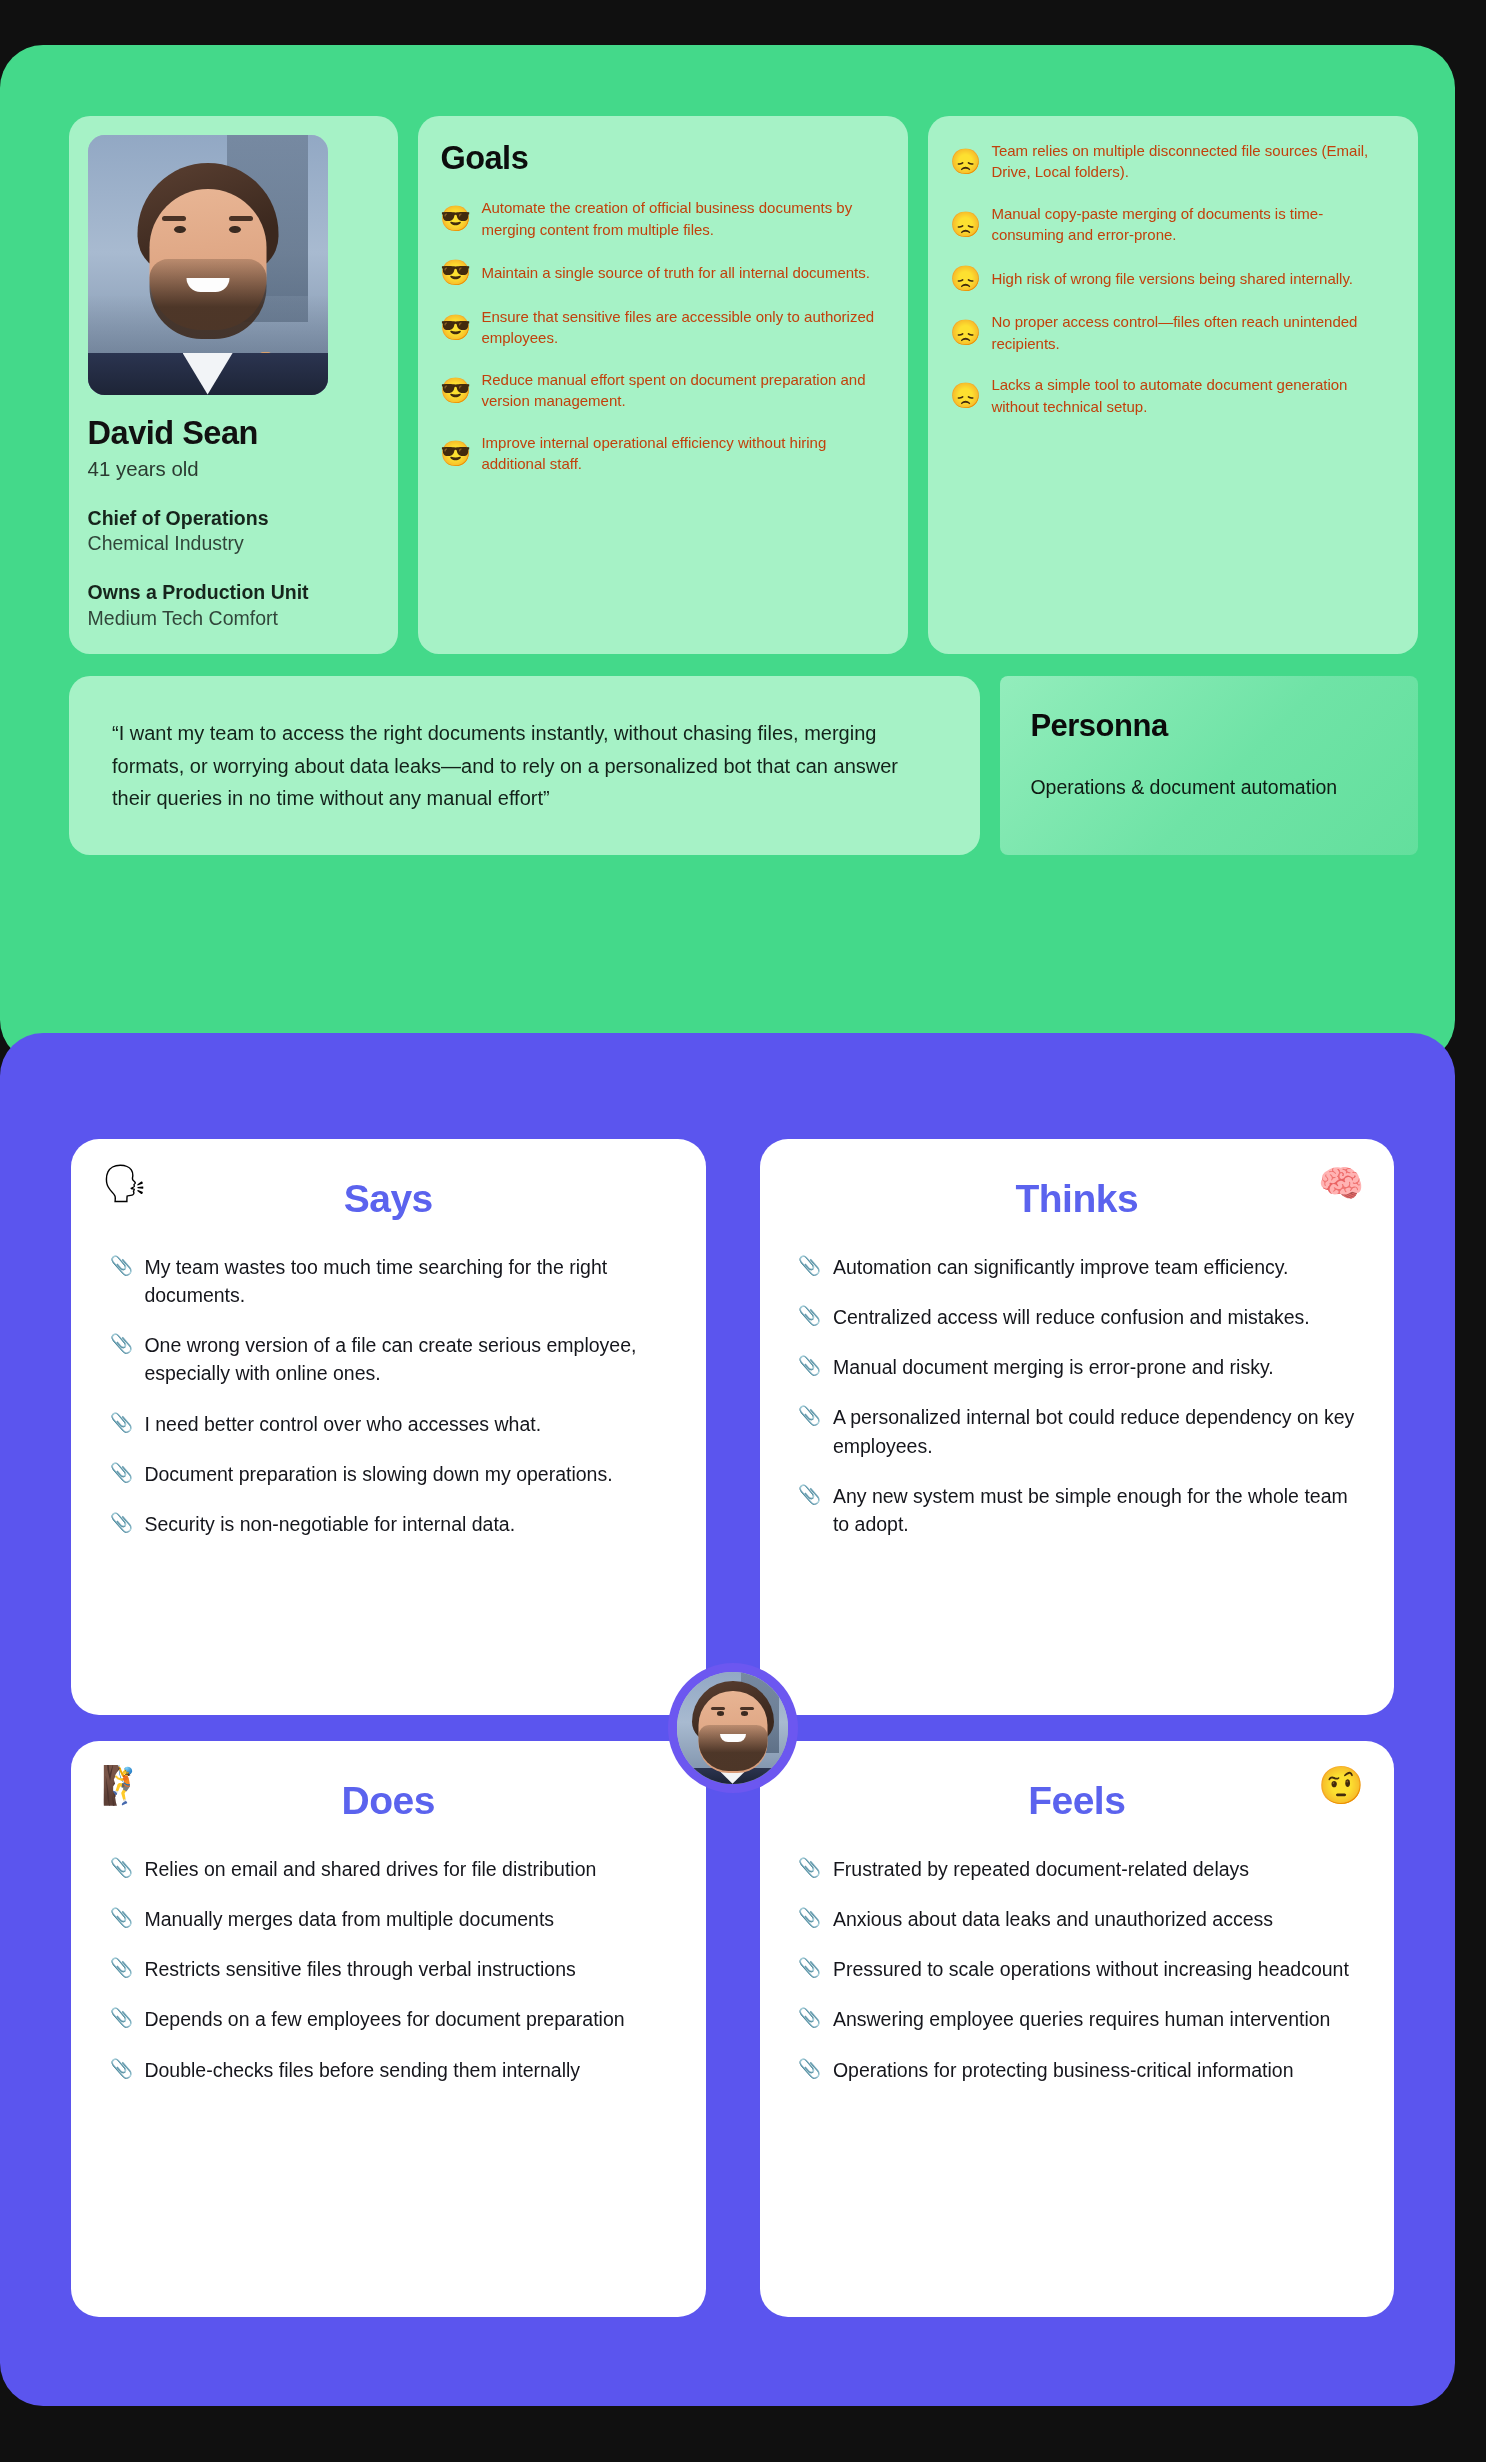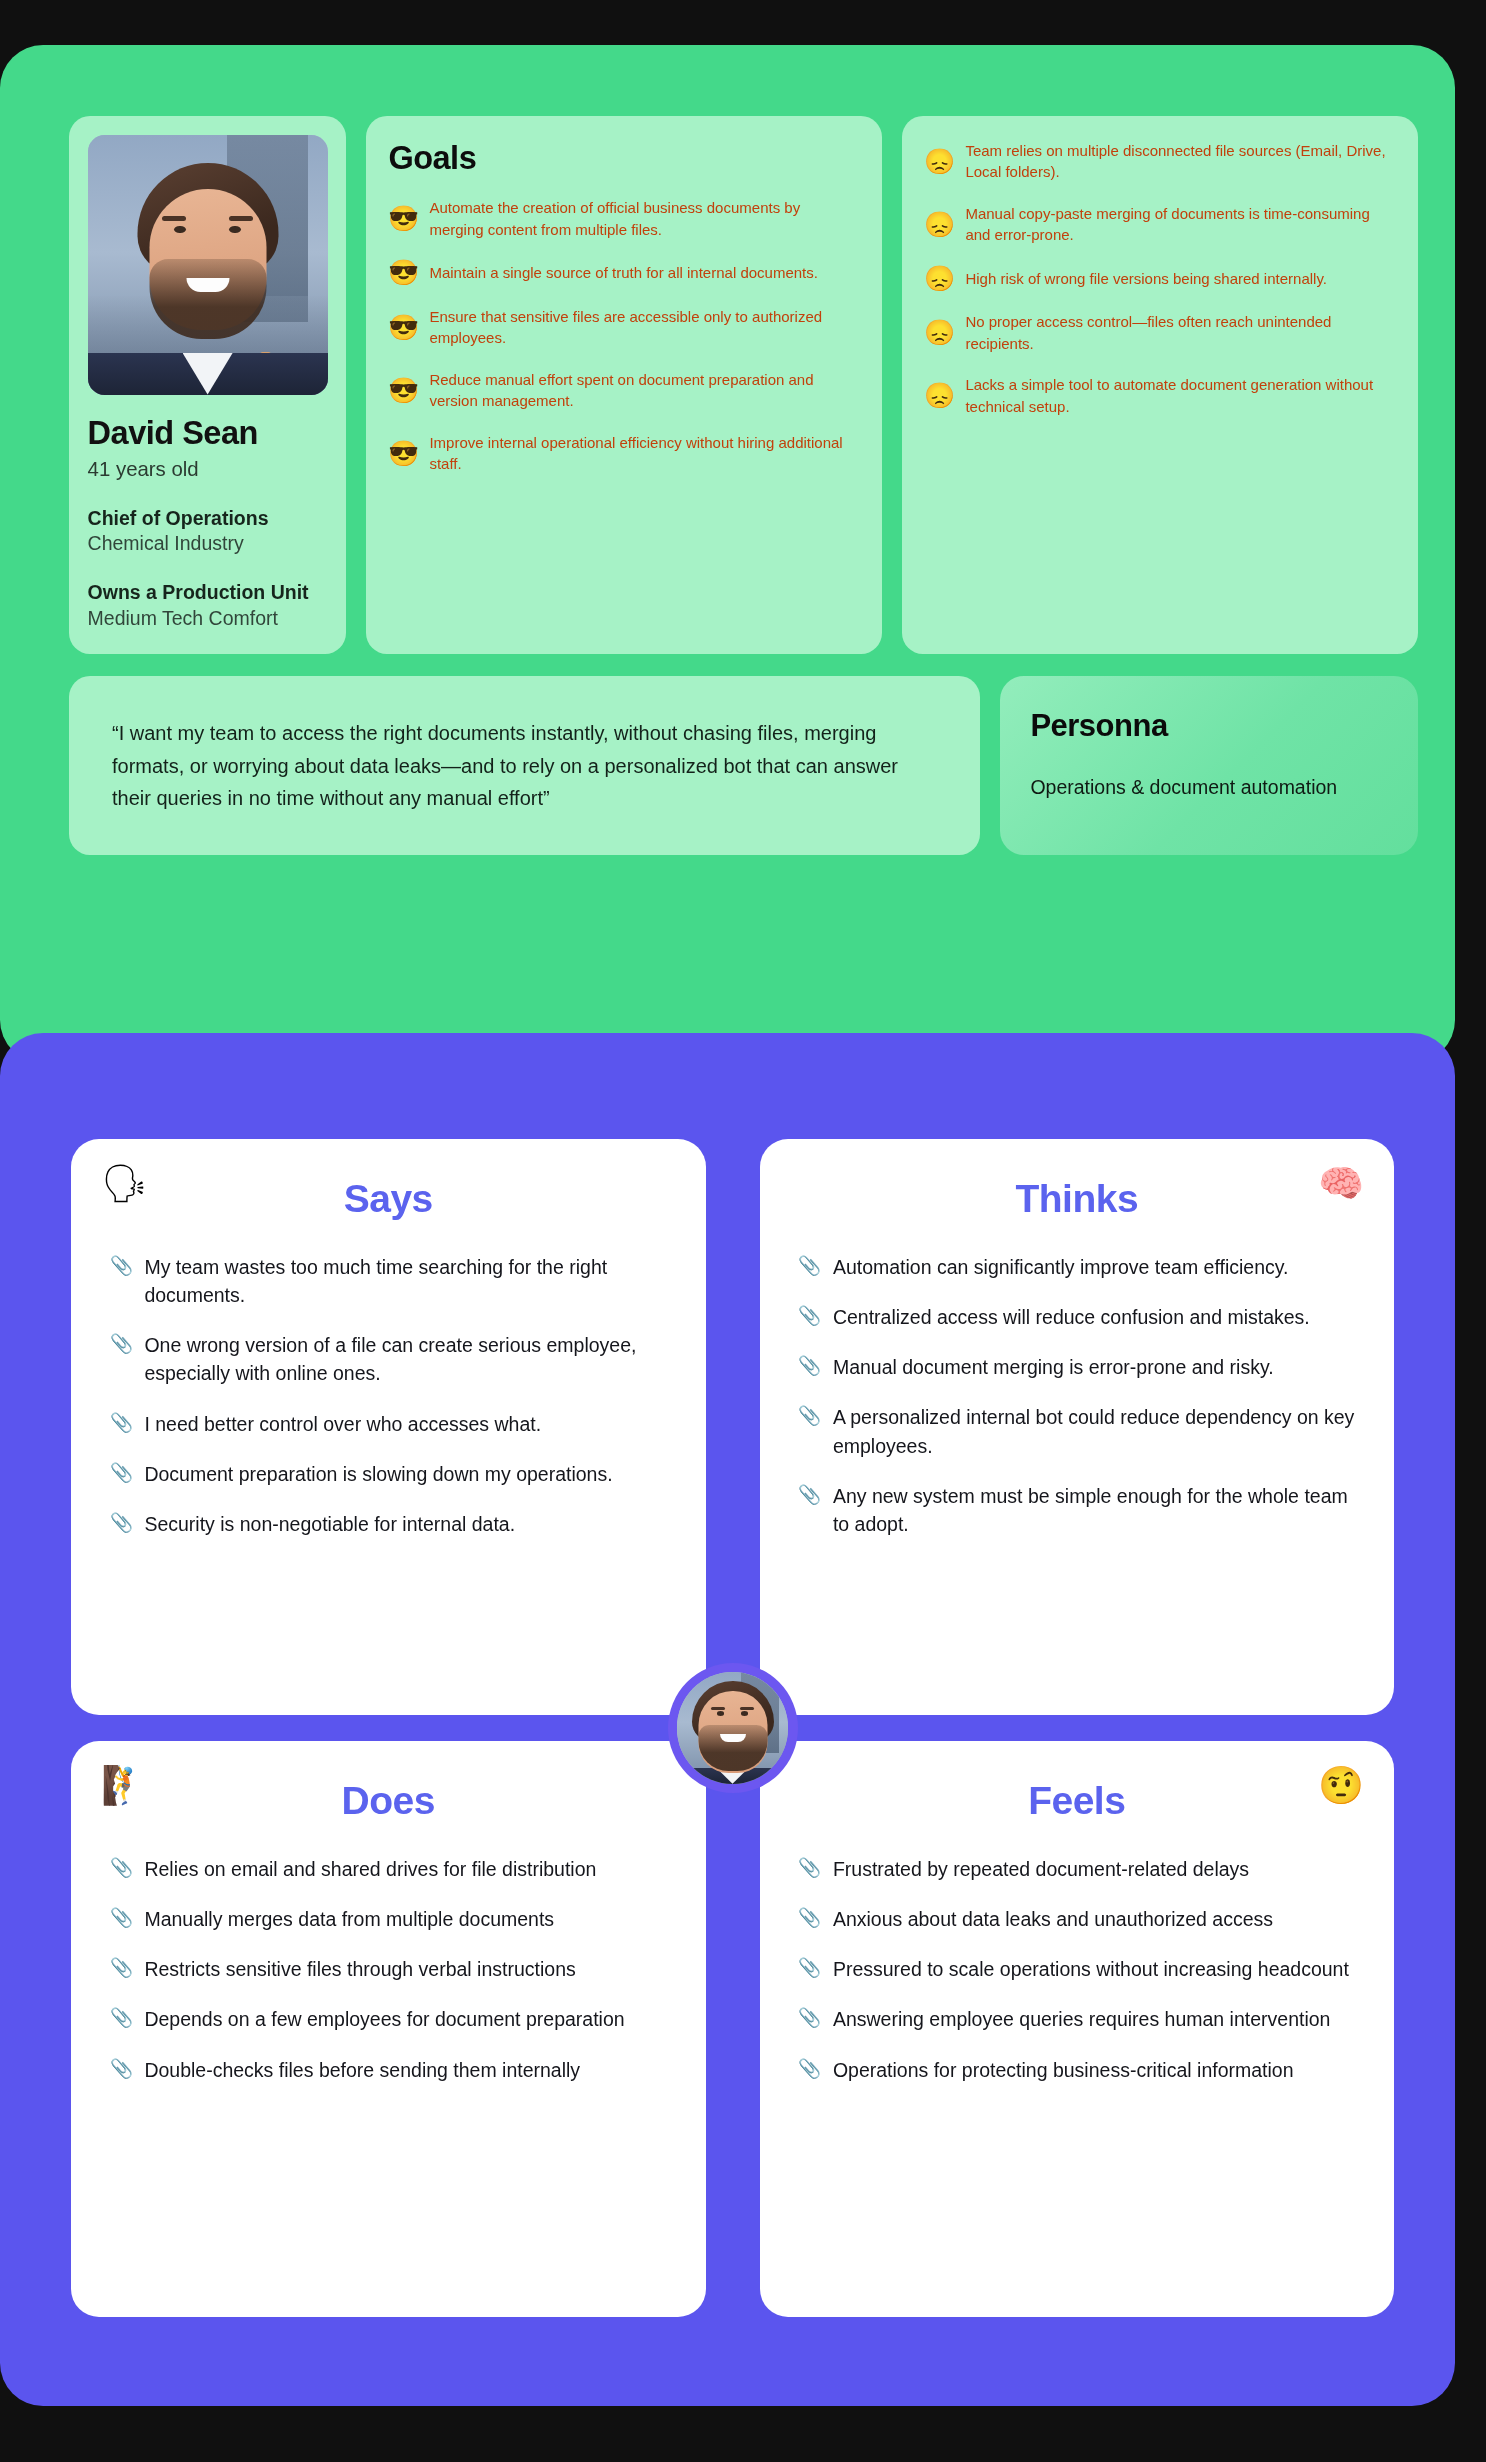--- a/index.html
+++ b/index.html
@@ -37,21 +37,21 @@
     align-items: stretch;
   }
 
   .card-mint {
     background: #A6F2C6;
     border-radius: 21px;
   }
 
   
   .profile-card {
-    width: 277px;
+    width: 329px;
     padding: 18.6px 18.6px 24px 18.6px;
     display: flex;
     flex-direction: column;
   }
 
   .avatar-photo {
     width: 240px;
     height: 260px;
     border-radius: 16.7px;
     overflow: hidden;
@@ -183,21 +183,21 @@
   .quote-text {
     font-size: 20px;
     line-height: 1.62;
     color: #13221a;
     font-stretch: condensed;
   }
   .personna-card {
     flex: 1;
     padding: 32px 30px;
     background: linear-gradient(135deg,#93EDBC 0%,#6FE3A6 55%,#63DF9D 100%);
-    border-radius: 24px;
+    border-radius: 8px;
   }
   .personna-title {
     font-size: 31px;
     font-weight: bold;
     color: #0b0b0b;
     letter-spacing: -0.5px;
   }
   .personna-sub {
     font-size: 19.5px;
     line-height: 1.4;

